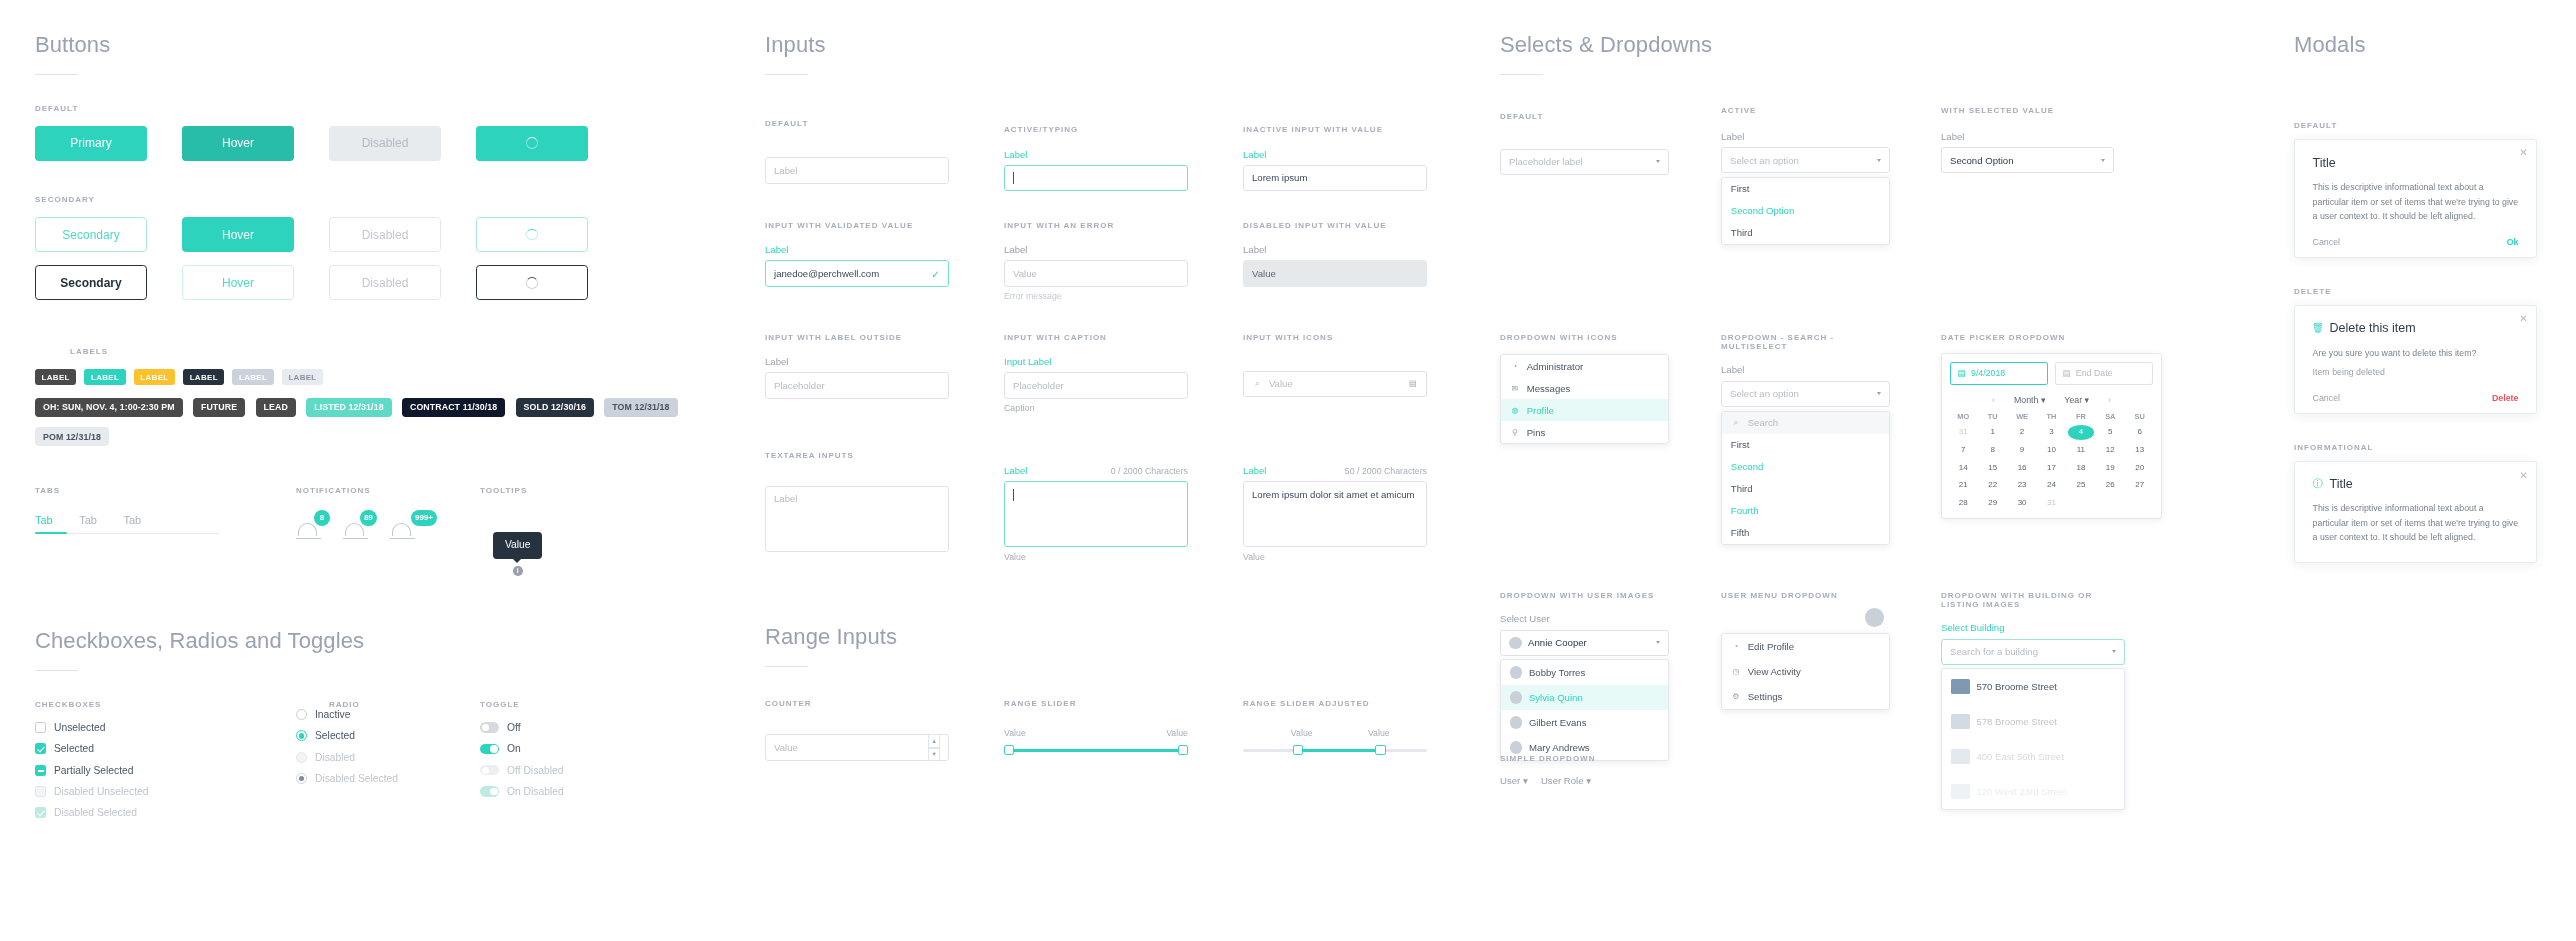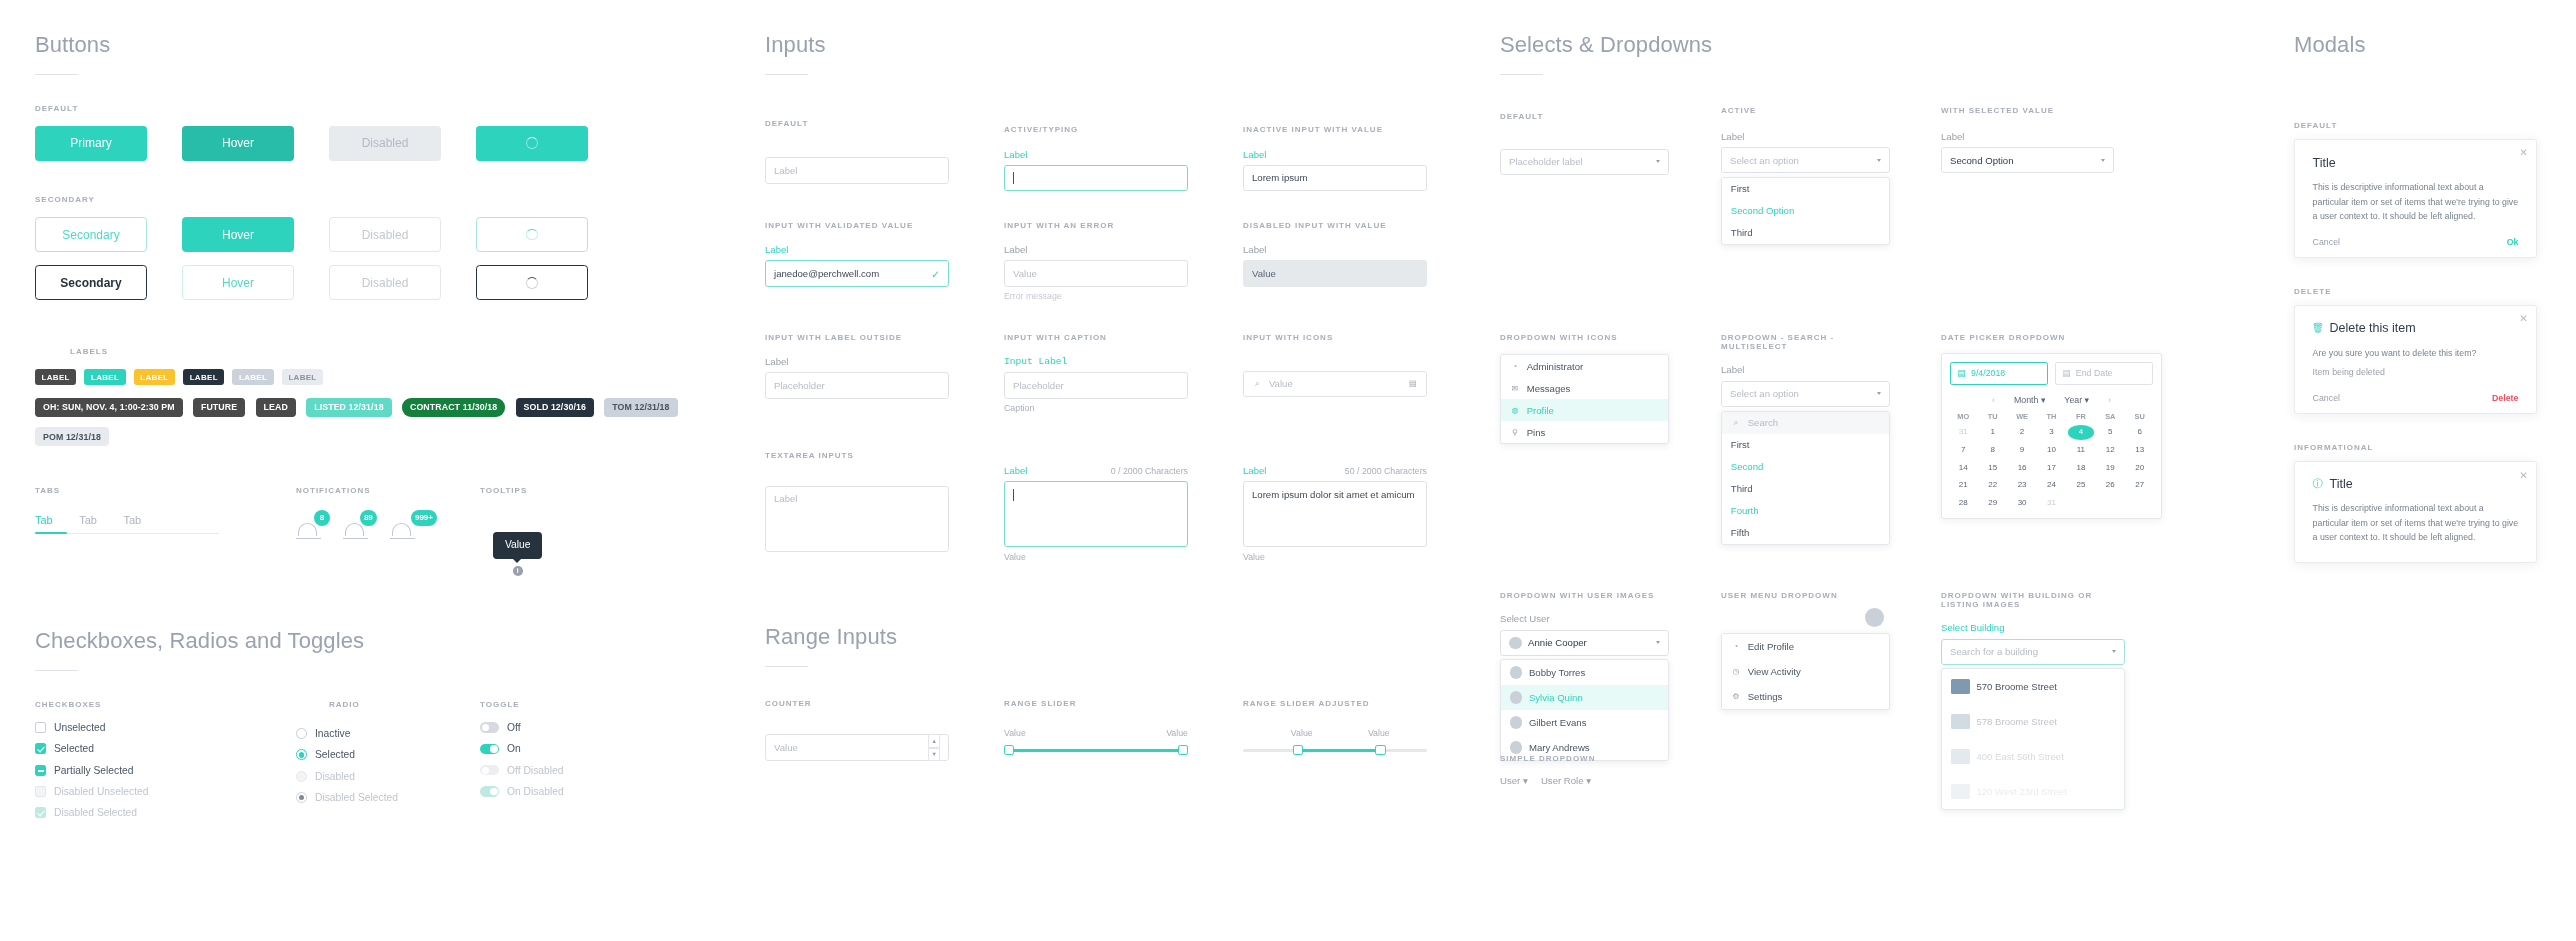--- a/index.html
+++ b/index.html
@@ -192,21 +192,21 @@
         <span class="lbl" style="background: rgb(252, 194, 45); color: rgb(255, 255, 255);">LABEL</span>
         <span class="lbl" style="background: rgb(38, 51, 63); color: rgb(255, 255, 255);">LABEL</span>
         <span class="lbl" style="background: rgb(204, 210, 220); color: rgb(255, 255, 255);">LABEL</span>
         <span class="lbl" style="background: rgb(231, 235, 239); color: rgb(138, 146, 157);">LABEL</span>
       </div>
     <div id="badges" style="display:flex; gap:10.3px; margin-top:12.5px; flex-wrap:wrap; width:691px;">
         <span class="badge" style="background: rgb(74, 74, 74); color: rgb(255, 255, 255);">OH: SUN, NOV. 4, 1:00-2:30 PM</span>
         <span class="badge" style="background: rgb(74, 74, 74); color: rgb(255, 255, 255);">FUTURE</span>
         <span class="badge" style="background: rgb(74, 74, 74); color: rgb(255, 255, 255);">LEAD</span>
         <span class="badge" style="background: rgb(95, 218, 199); color: rgb(255, 255, 255);">LISTED 12/31/18</span>
-        <span class="badge" style="background: #15803d; color: rgb(255, 255, 255); border-radius: 9px;">CONTRACT 11/30/18</span>
+        <span class="badge" style="background: #0f172a; color: rgb(255, 255, 255);">CONTRACT 11/30/18</span>
         <span class="badge" style="background: rgb(38, 51, 63); color: rgb(255, 255, 255);">SOLD 12/30/16</span>
         <span class="badge" style="background: rgb(204, 210, 220); color: rgb(72, 82, 95);">TOM 12/31/18</span>
         <span class="badge" style="background: rgb(231, 235, 239); color: rgb(72, 82, 95);">POM 12/31/18</span>
       </div>
 
     <div style="display:flex; margin-top:40px;">
       <div style="width:261px;">
         <div class="cap">TABS</div>
         <div class="tabs" style="margin-top:19px;">
           <div class="tab active">Tab</div>
@@ -267,21 +267,21 @@
               <span class="cb dis"></span>
               <span>Disabled Unselected</span>
             </div>
             <div class="row" style="color: rgb(191, 197, 206);">
               <span class="cb dison"></span>
               <span>Disabled Selected</span>
             </div>
           </div>
       </div>
       <div style="width:184px;">
-        <div class="cap" style="margin-bottom:19px;padding-left:33px;">RADIO</div>
+        <div class="cap" style="margin-bottom:0;padding-left:33px;">RADIO</div>
         <div id="rds">
             <div class="row">
               <span class="rd "></span>
               <span>Inactive</span>
             </div>
             <div class="row">
               <span class="rd on"></span>
               <span>Selected</span>
             </div>
             <div class="row" style="color: rgb(191, 197, 206);">
@@ -367,21 +367,21 @@
     </div>
 
     <div style="position:relative; height:118px;">
       <div style="position:absolute; left:0; top:0; width:184px;">
         <div class="cap">INPUT WITH LABEL OUTSIDE</div>
         <div class="ilabel" style="margin-top:14.7px;">Label</div>
         <div class="inp ph">Placeholder</div>
       </div>
       <div style="position:absolute; left:239px; top:0; width:184px;">
         <div class="cap">INPUT WITH CAPTION</div>
-        <div class="ilabel t" style="margin-top:14.7px;font-family:Liberation Mono, monospace;">Input Label</div>
+        <div class="ilabel t" style="margin-top:14.7px;">Input Label</div>
         <div class="inp ph">Placeholder</div>
         <div class="capt">Caption</div>
       </div>
       <div style="position:absolute; left:478px; top:0; width:184px;">
         <div class="cap">INPUT WITH ICONS</div>
         <div class="inp ph" style="margin-top:29px; justify-content:space-between;">
           <span style="display:flex; align-items:center; gap:6.6px;">
             <span class="ico">⌕</span>
             <span>Value</span>
           </span>

